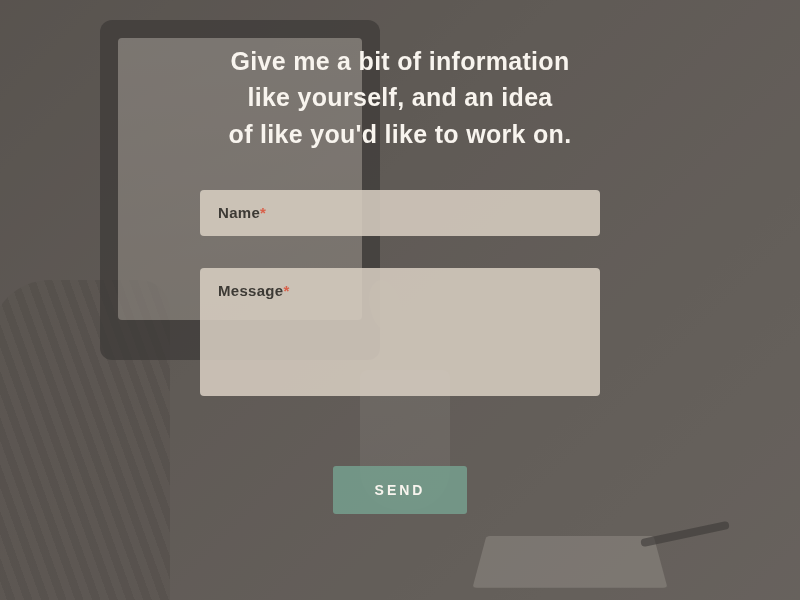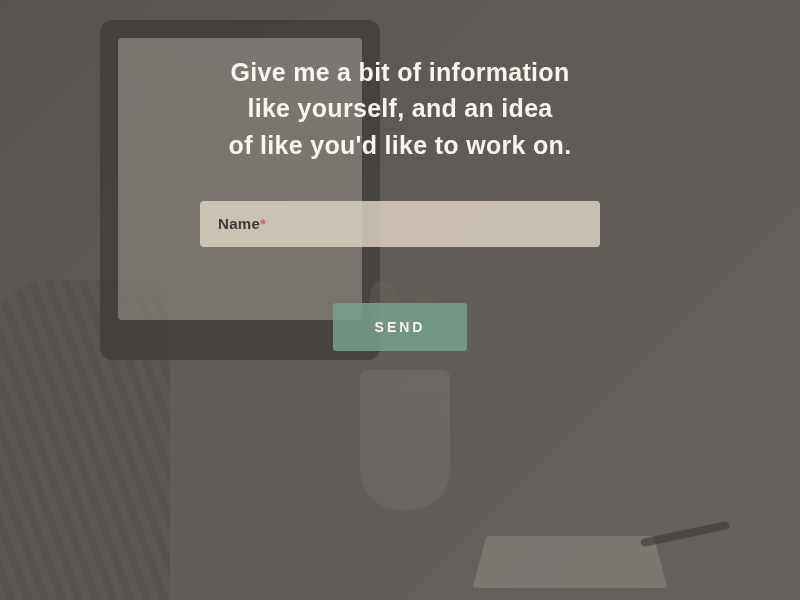--- a/index.html
+++ b/index.html
@@ -150,21 +150,21 @@
     .content {
       position: absolute;
       top: 0;
       left: 0;
       width: 100%;
       height: 100%;
       z-index: 4;
       display: flex;
       flex-direction: column;
       align-items: center;
-      padding-top: 54px;
+      padding-top: 43px;
     }
     
     .heading {
       color: #f8f4ee;
       font-size: 25px;
       font-weight: 700;
       text-align: center;
       line-height: 1.45;
       letter-spacing: 0.3px;
       margin-bottom: 38px;
@@ -215,21 +215,21 @@
       border: none;
       outline: none;
       padding: 14px 18px;
       font-size: 15px;
       color: #3d3a35;
       font-family: inherit;
       resize: none;
     }
     
     .send-button {
-      margin-top: 24px;
+      margin-top: 38px;
       align-self: center;
       background: rgba(118, 160, 142, 0.85);
       color: #f8f4ee;
       border: none;
       padding: 16px 42px;
       font-size: 14px;
       font-weight: 700;
       letter-spacing: 3px;
       border-radius: 3px;
       cursor: pointer;
@@ -258,17 +258,23 @@
   <form class="form">
 
     <div class="field field-input">
       <span class="field-label">
         <span>Name</span><span class="required">*</span>
       </span>
       <input type="text" value="" style="">
     </div>
 
 
+    <div class="field field-textarea">
+      <span class="field-label">
+        <span>Message</span><span class="required">*</span>
+      </span>
+      <textarea style=""></textarea>
+    </div>
 
     <button type="submit" class="send-button">SEND</button>
 
   </form>
 </div>
 
 </body></html>

